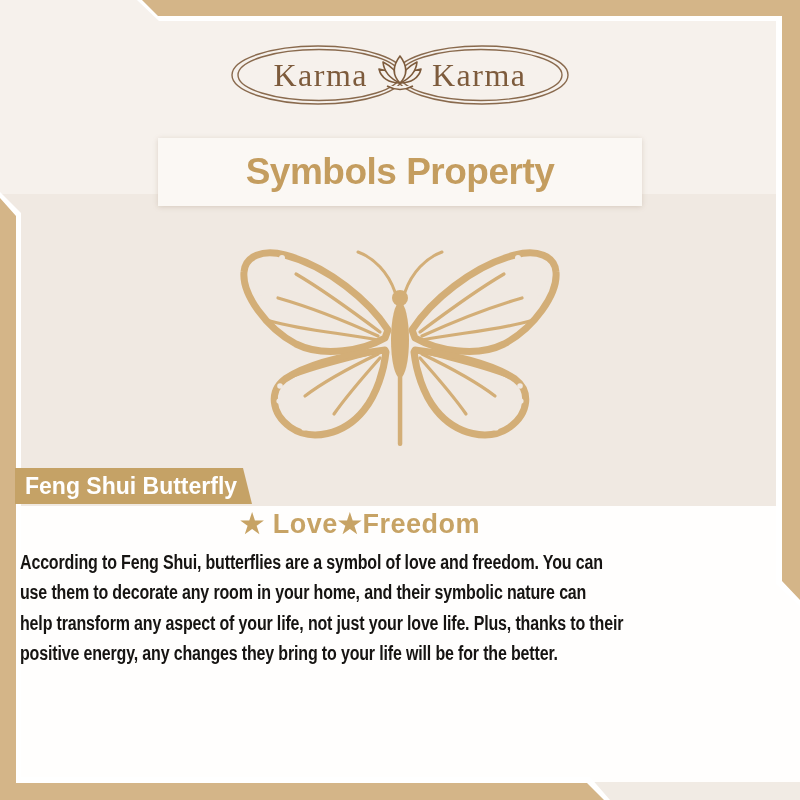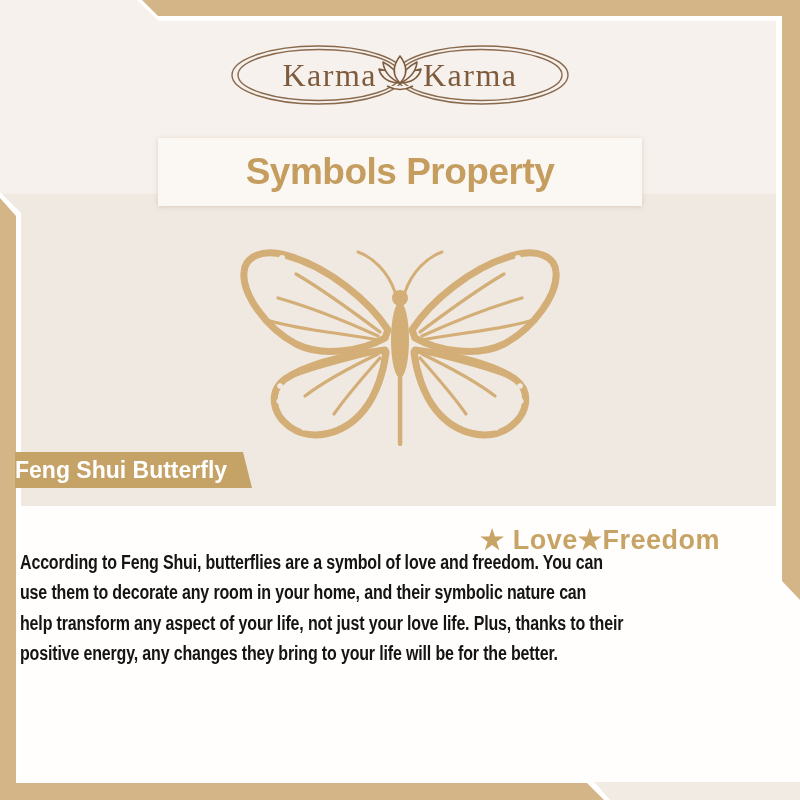--- a/index.html
+++ b/index.html
@@ -10,21 +10,21 @@
   }
   
   .bg-middle{position:absolute;left:0;top:194px;width:800px;height:312px;background:var(--bg-middle);}
   .bg-content{position:absolute;left:0;top:506px;width:800px;height:276px;background:var(--content-bg);}
   .bg-bottom{position:absolute;left:0;top:782px;width:800px;height:18px;background:var(--bg-bottom);}
   
   .frame-svg{position:absolute;left:0;top:0;width:800px;height:800px;z-index:1;}
   .frame-white{fill:#ffffff;}
   .frame-tan{fill:var(--frame-tan);}
   
-  .logo{position:absolute;left:0;top:38px;width:800px;height:74px;display:flex;align-items:center;justify-content:center;z-index:2;}
+  .logo{position:absolute;left:0;top:38px;width:800px;height:74px;display:flex;align-items:center;justify-content:center;gap:9px;z-index:2;}
   .logo-swirls{position:absolute;left:50%;top:50%;width:344px;height:72px;margin-left:-172px;margin-top:-36px;}
   .swirl{fill:none;stroke:var(--logo-brown);stroke-width:1.4px;opacity:.9;}
   .logo-word{position:relative;z-index:1;font-family:"Liberation Serif", serif;font-size:32px;letter-spacing:1.5px;color:var(--logo-brown);}
   .lotus{position:relative;z-index:1;width:46px;height:40px;margin-top:-4px;}
   .lotus path{stroke:var(--logo-brown);stroke-width:1.6;fill:var(--bg-top);stroke-linejoin:round;}
   
   .heading-band{
     position:absolute;left:158px;top:138px;width:484px;height:68px;z-index:2;
     background:var(--band-bg);box-shadow:0 1px 5px rgba(150,130,105,.28);
     display:flex;align-items:center;justify-content:center;
@@ -34,28 +34,28 @@
   }
   
   .butterfly{position:absolute;left:232px;top:238px;width:336px;height:218px;z-index:2;}
   .wing-outline{fill:none;stroke:var(--butterfly-gold);stroke-width:7;stroke-linejoin:round;stroke-linecap:round;}
   .vein{fill:none;stroke:var(--butterfly-gold);stroke-width:3.2;stroke-linecap:round;}
   .wdot{fill:var(--bg-middle);}
   .bodypart{fill:var(--butterfly-gold);}
   .ant{fill:none;stroke:var(--butterfly-gold);stroke-width:3;stroke-linecap:round;}
   
   .banner{
-    position:absolute;left:15px;top:452px;width:237px;height:36px;z-index:3;
+    position:absolute;left:15px;top:468px;width:237px;height:36px;z-index:3;
     background:var(--banner-tan);
     clip-path:polygon(0 0, 228px 0, 237px 100%, 0 100%);
-    display:flex;align-items:center;box-sizing:border-box;
+    display:flex;align-items:center;padding-left:10px;box-sizing:border-box;
   }
   .banner span{color:#ffffff;font-size:23px;font-weight:bold;letter-spacing:0;}
   
-  .tagline{position:absolute;left:0;top:508px;width:720px;text-align:right;z-index:2;margin-top:16px;}
+  .tagline{position:absolute;left:0;top:508px;width:720px;text-align:center;z-index:2;}
   .tagline span{font-size:27px;font-weight:bold;color:var(--tagline-gold);letter-spacing:.5px;}
   
   .description{
     position:absolute;left:20px;top:547px;width:952px;z-index:2;margin:0;
     transform:scaleX(.8);transform-origin:left top;
     font-size:20px;font-weight:bold;letter-spacing:-.2px;line-height:1.52;
     color:var(--text-dark);white-space:pre-line;
   }
 </style>
 </head>

